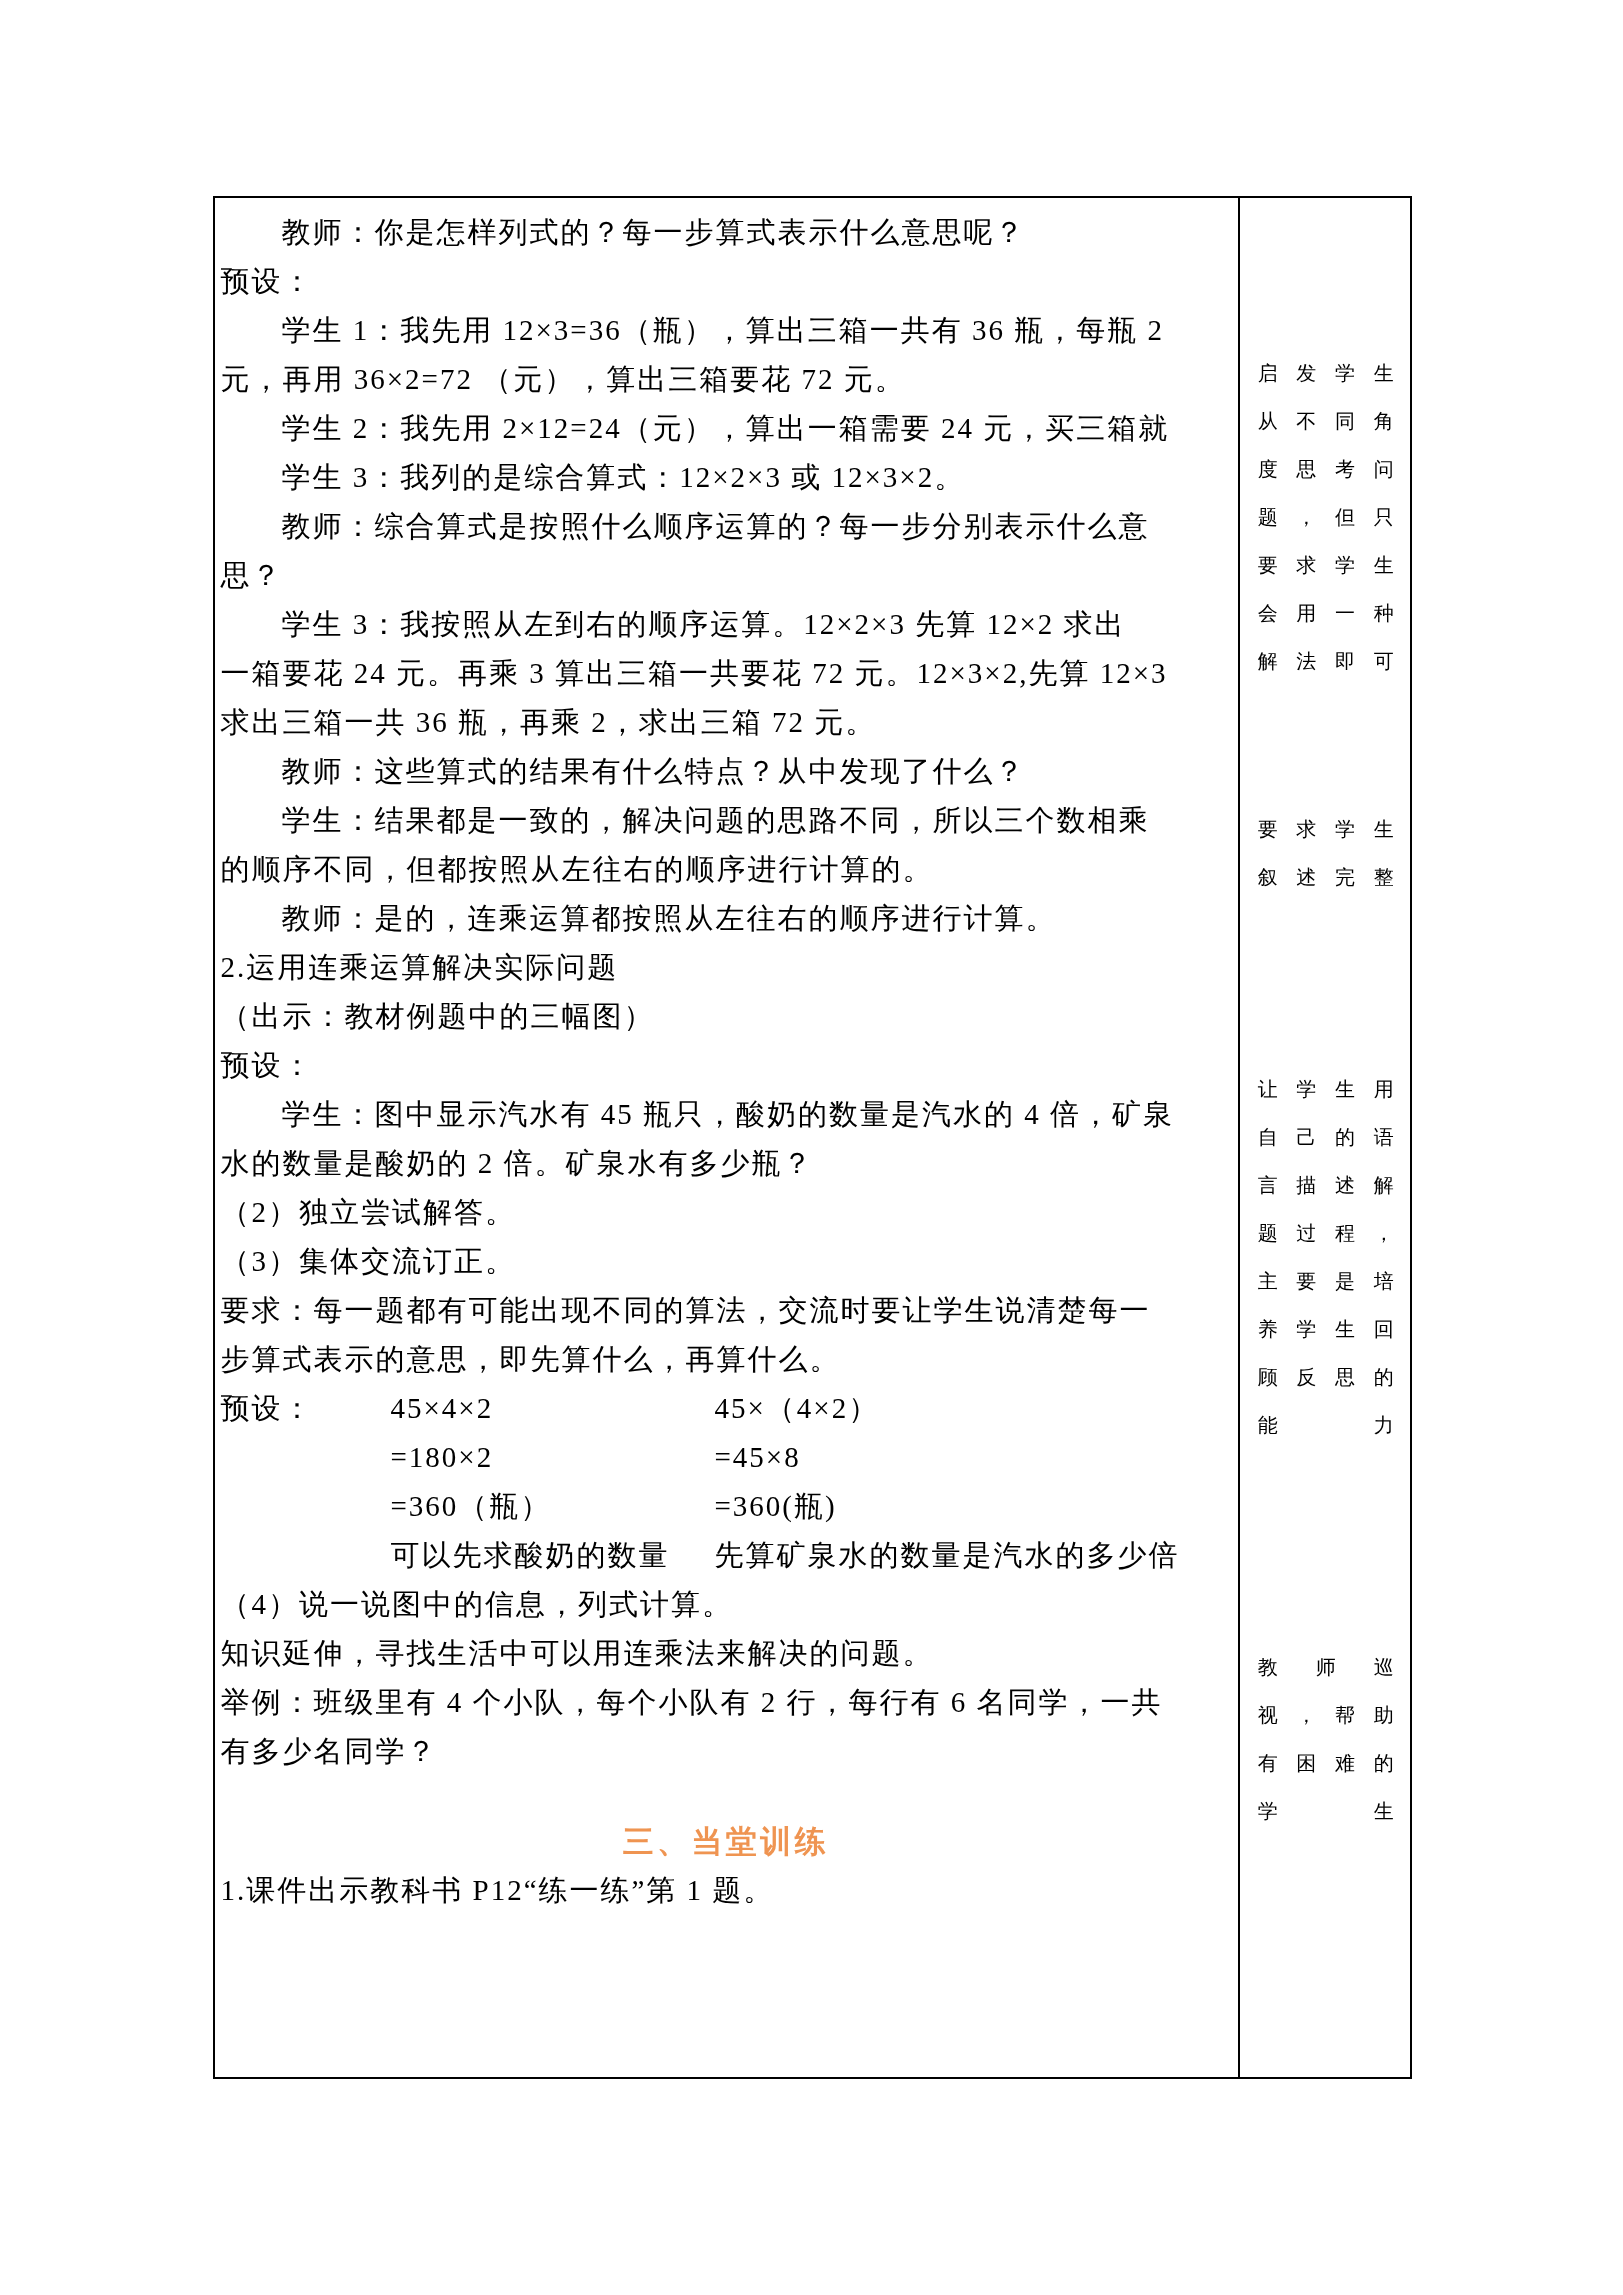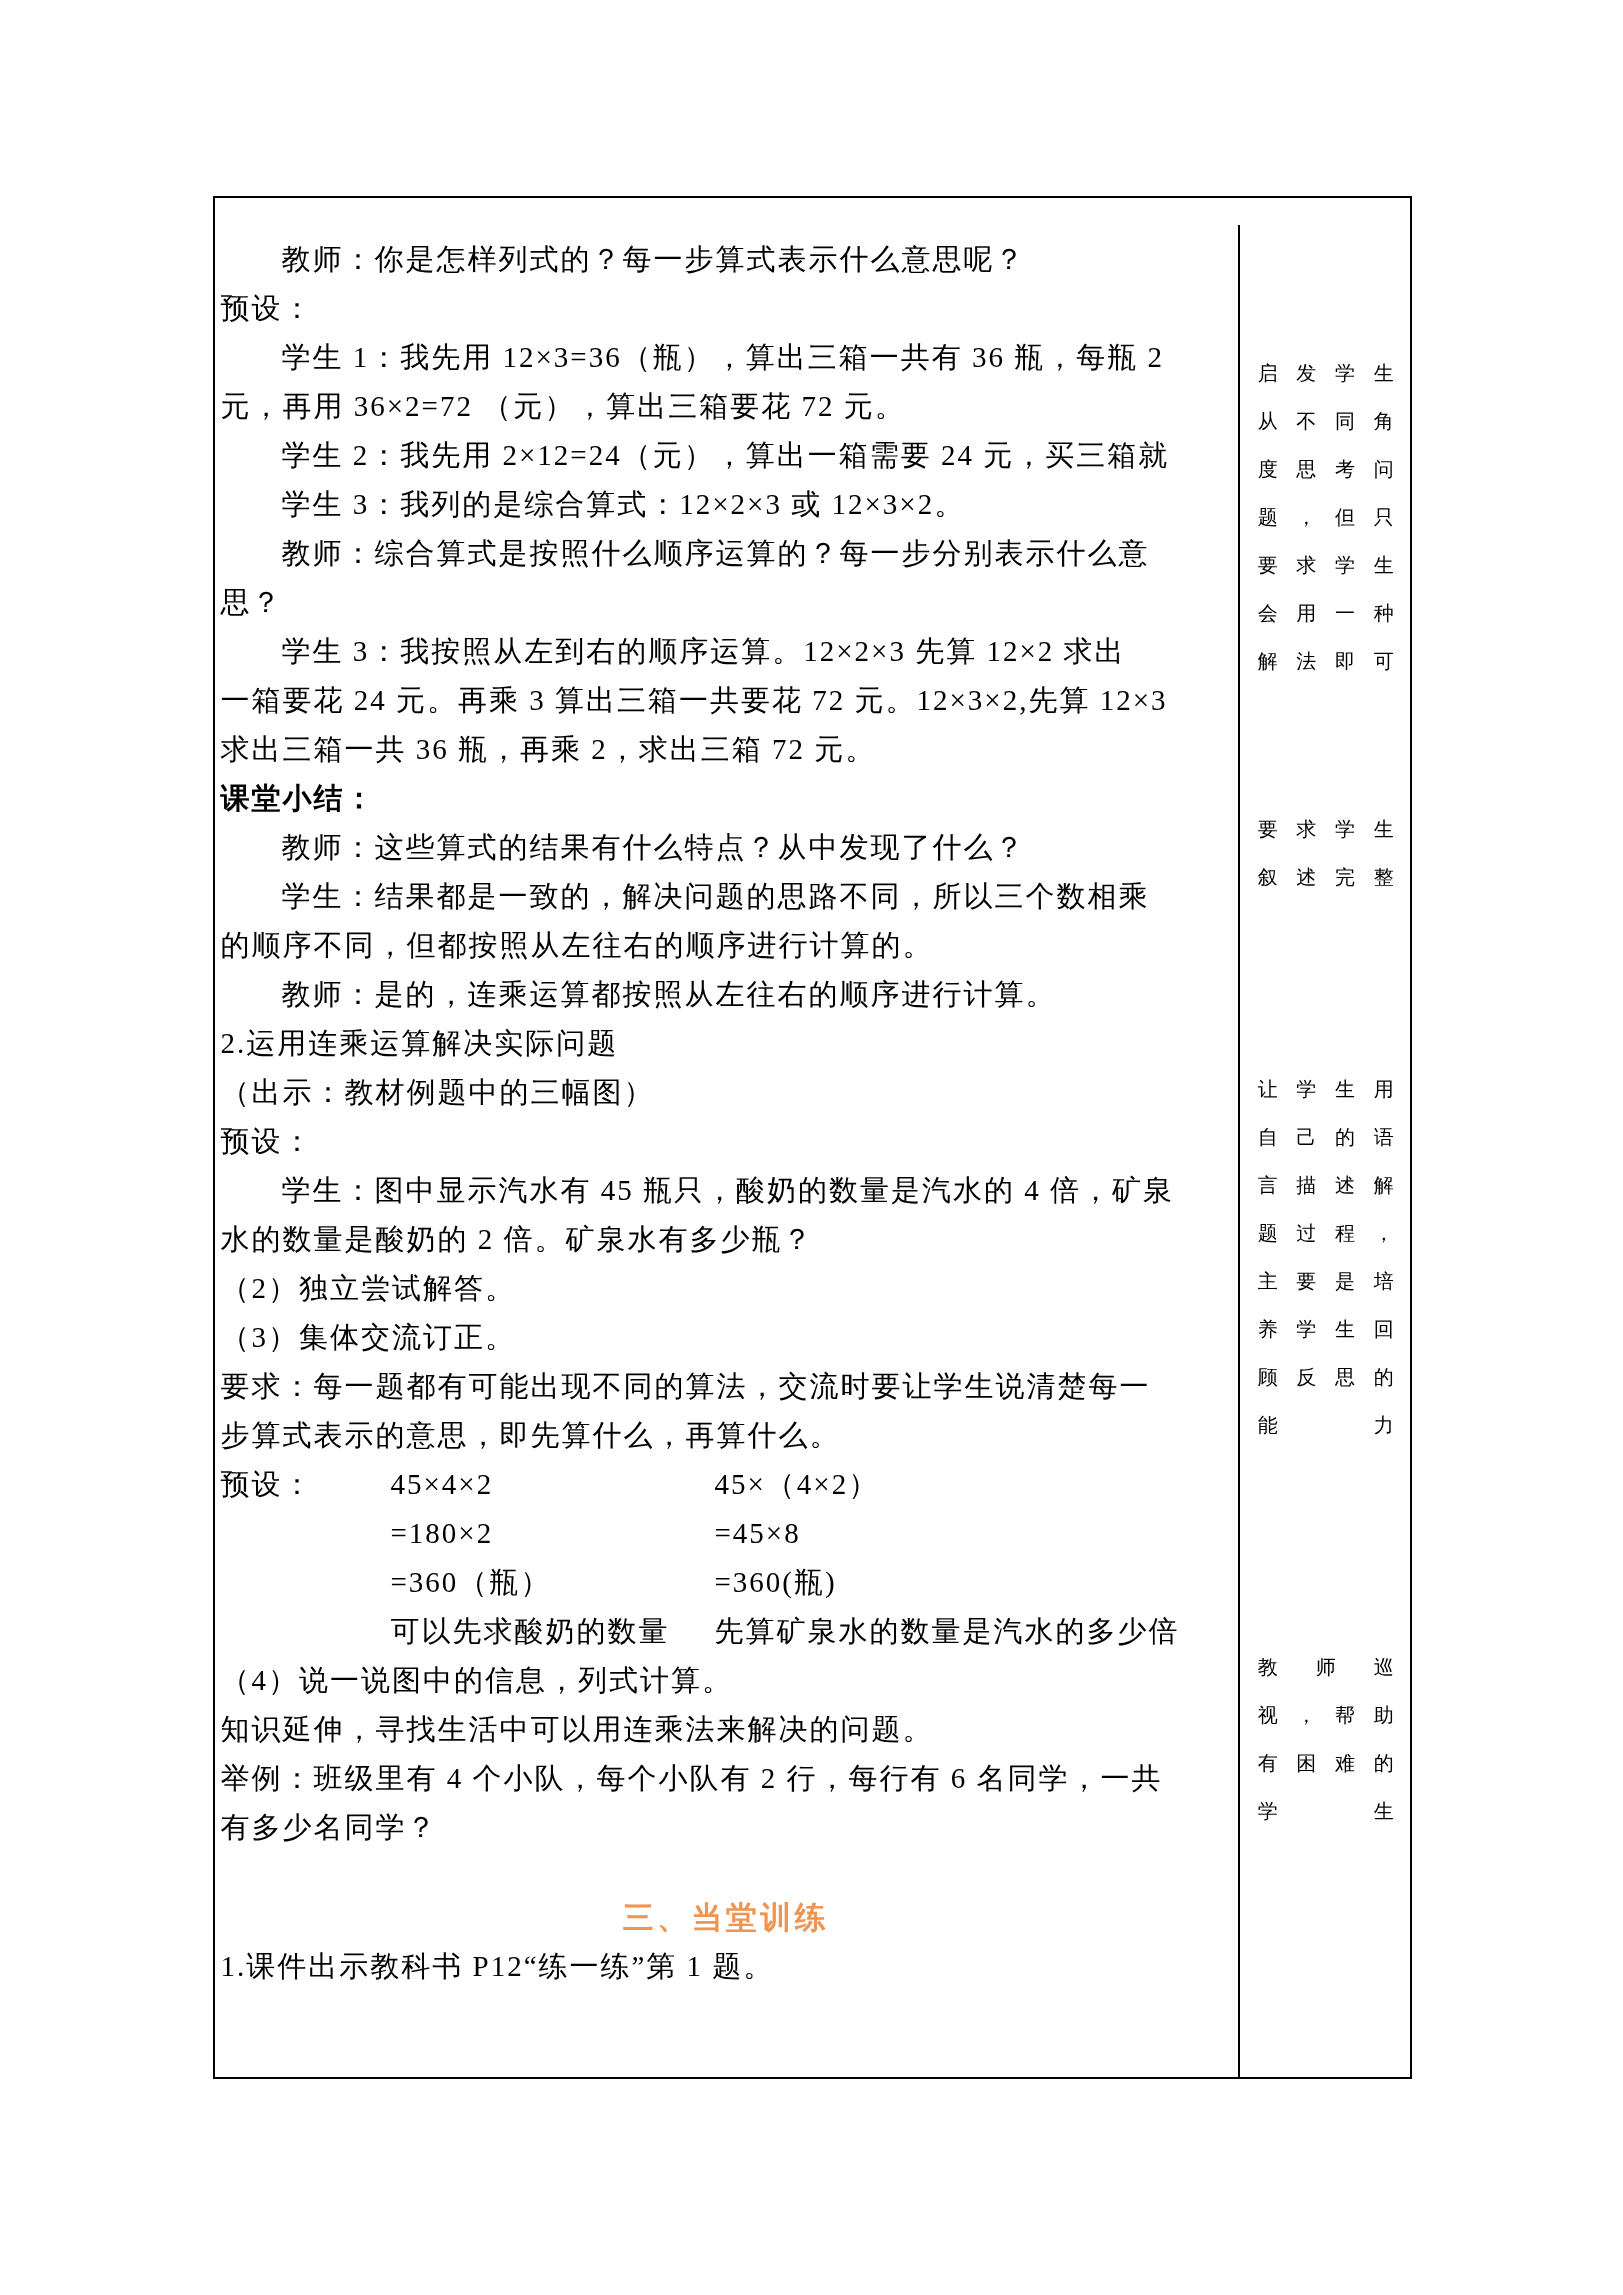--- a/index.html
+++ b/index.html
@@ -25,21 +25,20 @@
     box-sizing: border-box;
     display: flex;
     background: #ffffff;
   }
   .cell-main {
     width: 1025px;
     box-sizing: border-box;
     border-right: 2px solid #000000;
     padding: 9.5px 6.8px 0 5.5px;
     overflow: hidden;
-    margin-top: 27px;
   }
   .cell-notes {
     flex: 1;
     position: relative;
     overflow: hidden;
   }
   .line {
     height: 49px;
     line-height: 49px;
     font-size: 29px;
@@ -86,21 +85,20 @@
         <div class="line">预设：</div>
         <div class="line indent2">学生 1：我先用 12×3=36（瓶），算出三箱一共有 36 瓶，每瓶 2</div>
         <div class="line">元，再用 36×2=72 （元），算出三箱要花 72 元。</div>
         <div class="line indent2">学生 2：我先用 2×12=24（元），算出一箱需要 24 元，买三箱就</div>
         <div class="line indent2">学生 3：我列的是综合算式：12×2×3 或 12×3×2。</div>
         <div class="line indent2">教师：综合算式是按照什么顺序运算的？每一步分别表示什么意</div>
         <div class="line">思？</div>
         <div class="line indent2">学生 3：我按照从左到右的顺序运算。12×2×3 先算 12×2 求出</div>
         <div class="line">一箱要花 24 元。再乘 3 算出三箱一共要花 72 元。12×3×2,先算 12×3</div>
         <div class="line">求出三箱一共 36 瓶，再乘 2，求出三箱 72 元。</div>
-        <div class="line bold">课堂小结：</div>
         <div class="line indent2">教师：这些算式的结果有什么特点？从中发现了什么？</div>
         <div class="line indent2">学生：结果都是一致的，解决问题的思路不同，所以三个数相乘</div>
         <div class="line">的顺序不同，但都按照从左往右的顺序进行计算的。</div>
         <div class="line indent2">教师：是的，连乘运算都按照从左往右的顺序进行计算。</div>
         <div class="line">2.运用连乘运算解决实际问题</div>
         <div class="line">（出示：教材例题中的三幅图）</div>
         <div class="line">预设：</div>
         <div class="line indent2">学生：图中显示汽水有 45 瓶只，酸奶的数量是汽水的 4 倍，矿泉</div>
         <div class="line">水的数量是酸奶的 2 倍。矿泉水有多少瓶？</div>
         <div class="line">（2）独立尝试解答。</div>

